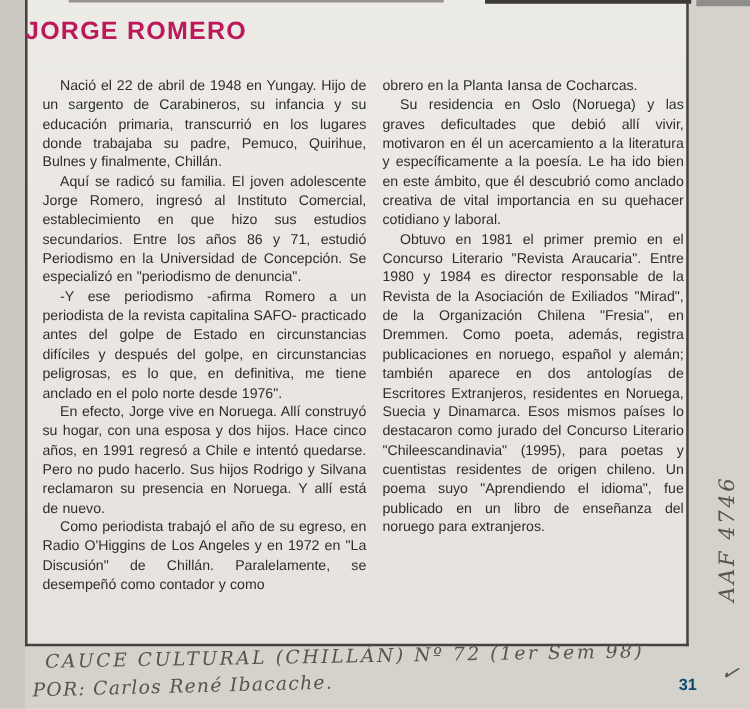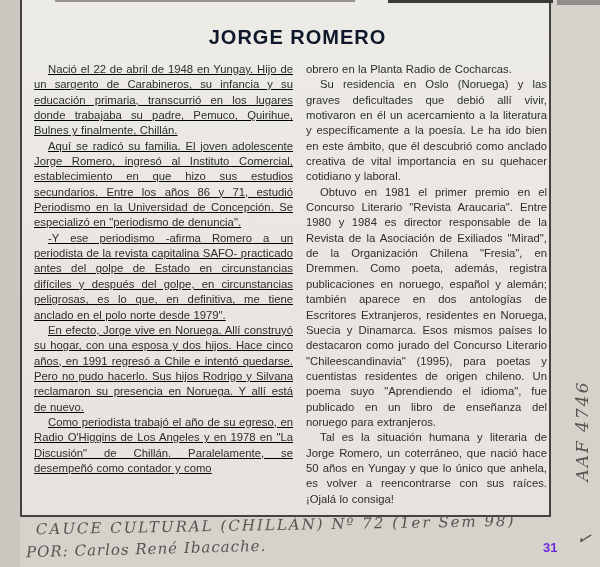--- a/index.html
+++ b/index.html
@@ -19,28 +19,28 @@
     border-left:2px solid #45433f;
     border-right:2px solid #45433f;
     border-bottom:2px solid #45433f;
   }
   .top-border-a { position:absolute; left:55px; top:0; width:300px; height:2px; background:#98958f; }
   .top-border-b { position:absolute; left:388px; top:0; width:165px; height:3px; background:#3c3a37; }
   .corner-patch { position:absolute; left:557px; top:0; width:43px; height:5px; background:#908e89; }
 
   .article-title {
     position:absolute; left:20px; top:14px; width:531px;
-    text-align:center; font-size:20px; font-weight:bold;
-    letter-spacing:1px; color:#0f172a; margin:12px;
+    font-size:20px; font-weight:bold;
+    letter-spacing:1px; color:#be185d; margin:0;
   }
   .columns {
     position:absolute; left:34px; top:62px; width:513px;
     display:flex; gap:13px;
   }
-  .col-left  { width:259px;text-decoration:underline; }
+  .col-left  { width:259px; }
   .col-right { width:241px; }
   .columns p {
     margin:0; font-size:11.3px; line-height:15.35px;
     text-align:justify; color:#2e2d2b; text-indent:14px;
     word-spacing:0.3px;
   }
   .columns p.cont { text-indent:0; }
 
   .hw {
     font-family:"DejaVu Serif", serif; font-style:italic;
@@ -51,21 +51,21 @@
     font-size:15px; letter-spacing:2px;
     transform:rotate(-1deg);
   }
   .hw-author {
     position:absolute; left:26px; top:540px;
     font-size:15px; letter-spacing:1px;
     transform:rotate(-1.5deg);
   }
   .page-number {
     position:absolute; left:543px; top:540px;
-    font-size:13px; font-weight:bold; color:#6d28d9;
+    font-size:13px; font-weight:bold; color:#0c4a6e;
   }
   .hw-check {
     position:absolute; left:577px; top:528px;
     font-size:17px; transform:rotate(12deg);
   }
   .hw-code {
     position:absolute; left:497px; top:420px; width:172px; height:22px;
     font-size:17px; letter-spacing:2px; text-align:center;
     transform:rotate(-90deg); transform-origin:center;
   }
@@ -81,29 +81,28 @@
   <div class="top-border-a"></div>
   <div class="top-border-b"></div>
   <div class="corner-patch"></div>
 
   <h1 class="article-title">JORGE ROMERO</h1>
 
   <div class="columns">
     <div class="col-left">
       <p>Nació el 22 de abril de 1948 en Yungay. Hijo de un sargento de Carabineros, su infancia y su educación primaria, transcurrió en los lugares donde trabajaba su padre, Pemuco, Quirihue, Bulnes y finalmente, Chillán.</p>
       <p>Aquí se radicó su familia. El joven adolescente Jorge Romero, ingresó al Instituto Comercial, establecimiento en que hizo sus estudios secundarios. Entre los años 86 y 71, estudió Periodismo en la Universidad de Concepción. Se especializó en "periodismo de denuncia".</p>
-      <p>-Y ese periodismo -afirma Romero a un periodista de la revista capitalina SAFO- practicado antes del golpe de Estado en circunstancias difíciles y después del golpe, en circunstancias peligrosas, es lo que, en definitiva, me tiene anclado en el polo norte desde 1979".</p>
+      <p>-Y ese periodismo -afirma Romero a un periodista de la revista capitalina SAFO- practicado antes del golpe de Estado en circunstancias difíciles y después del golpe, en circunstancias peligrosas, es lo que, en definitiva, me tiene anclado en el polo norte desde 1976".</p>
       <p>En efecto, Jorge vive en Noruega. Allí construyó su hogar, con una esposa y dos hijos. Hace cinco años, en 1991 regresó a Chile e intentó quedarse. Pero no pudo hacerlo. Sus hijos Rodrigo y Silvana reclamaron su presencia en Noruega. Y allí está de nuevo.</p>
-      <p>Como periodista trabajó el año de su egreso, en Radio O'Higgins de Los Angeles y en 1978 en "La Discusión" de Chillán. Paralelamente, se desempeñó como contador y como</p>
+      <p>Como periodista trabajó el año de su egreso, en Radio O'Higgins de Los Angeles y en 1972 en "La Discusión" de Chillán. Paralelamente, se desempeñó como contador y como</p>
     </div>
     <div class="col-right">
-      <p class="cont">obrero en la Planta Radio de Cocharcas.</p>
+      <p class="cont">obrero en la Planta Iansa de Cocharcas.</p>
       <p>Su residencia en Oslo (Noruega) y las graves deficultades que debió allí vivir, motivaron en él un acercamiento a la literatura y específicamente a la poesía. Le ha ido bien en este ámbito, que él descubrió como anclado creativa de vital importancia en su quehacer cotidiano y laboral.</p>
       <p>Obtuvo en 1981 el primer premio en el Concurso Literario "Revista Araucaria". Entre 1980 y 1984 es director responsable de la Revista de la Asociación de Exiliados "Mirad", de la Organización Chilena "Fresia", en Dremmen. Como poeta, además, registra publicaciones en noruego, español y alemán; también aparece en dos antologías de Escritores Extranjeros, residentes en Noruega, Suecia y Dinamarca. Esos mismos países lo destacaron como jurado del Concurso Literario "Chileescandinavia" (1995), para poetas y cuentistas residentes de origen chileno. Un poema suyo "Aprendiendo el idioma", fue publicado en un libro de enseñanza del noruego para extranjeros.</p>
-      <p>Tal es la situación humana y literaria de Jorge Romero, un coterráneo, que nació hace 50 años en Yungay y que lo único que anhela, es volver a reencontrarse con sus raíces. ¡Ojalá lo consiga!</p>
     </div>
   </div>
 
   <div class="hw hw-source">CAUCE CULTURAL (CHILLÁN) Nº 72 (1er Sem 98)</div>
 
   <div class="page-number">31</div>
 
   <div class="hw hw-check">✓</div>
 
   <div class="hw hw-author">POR: Carlos René Ibacache.</div>

